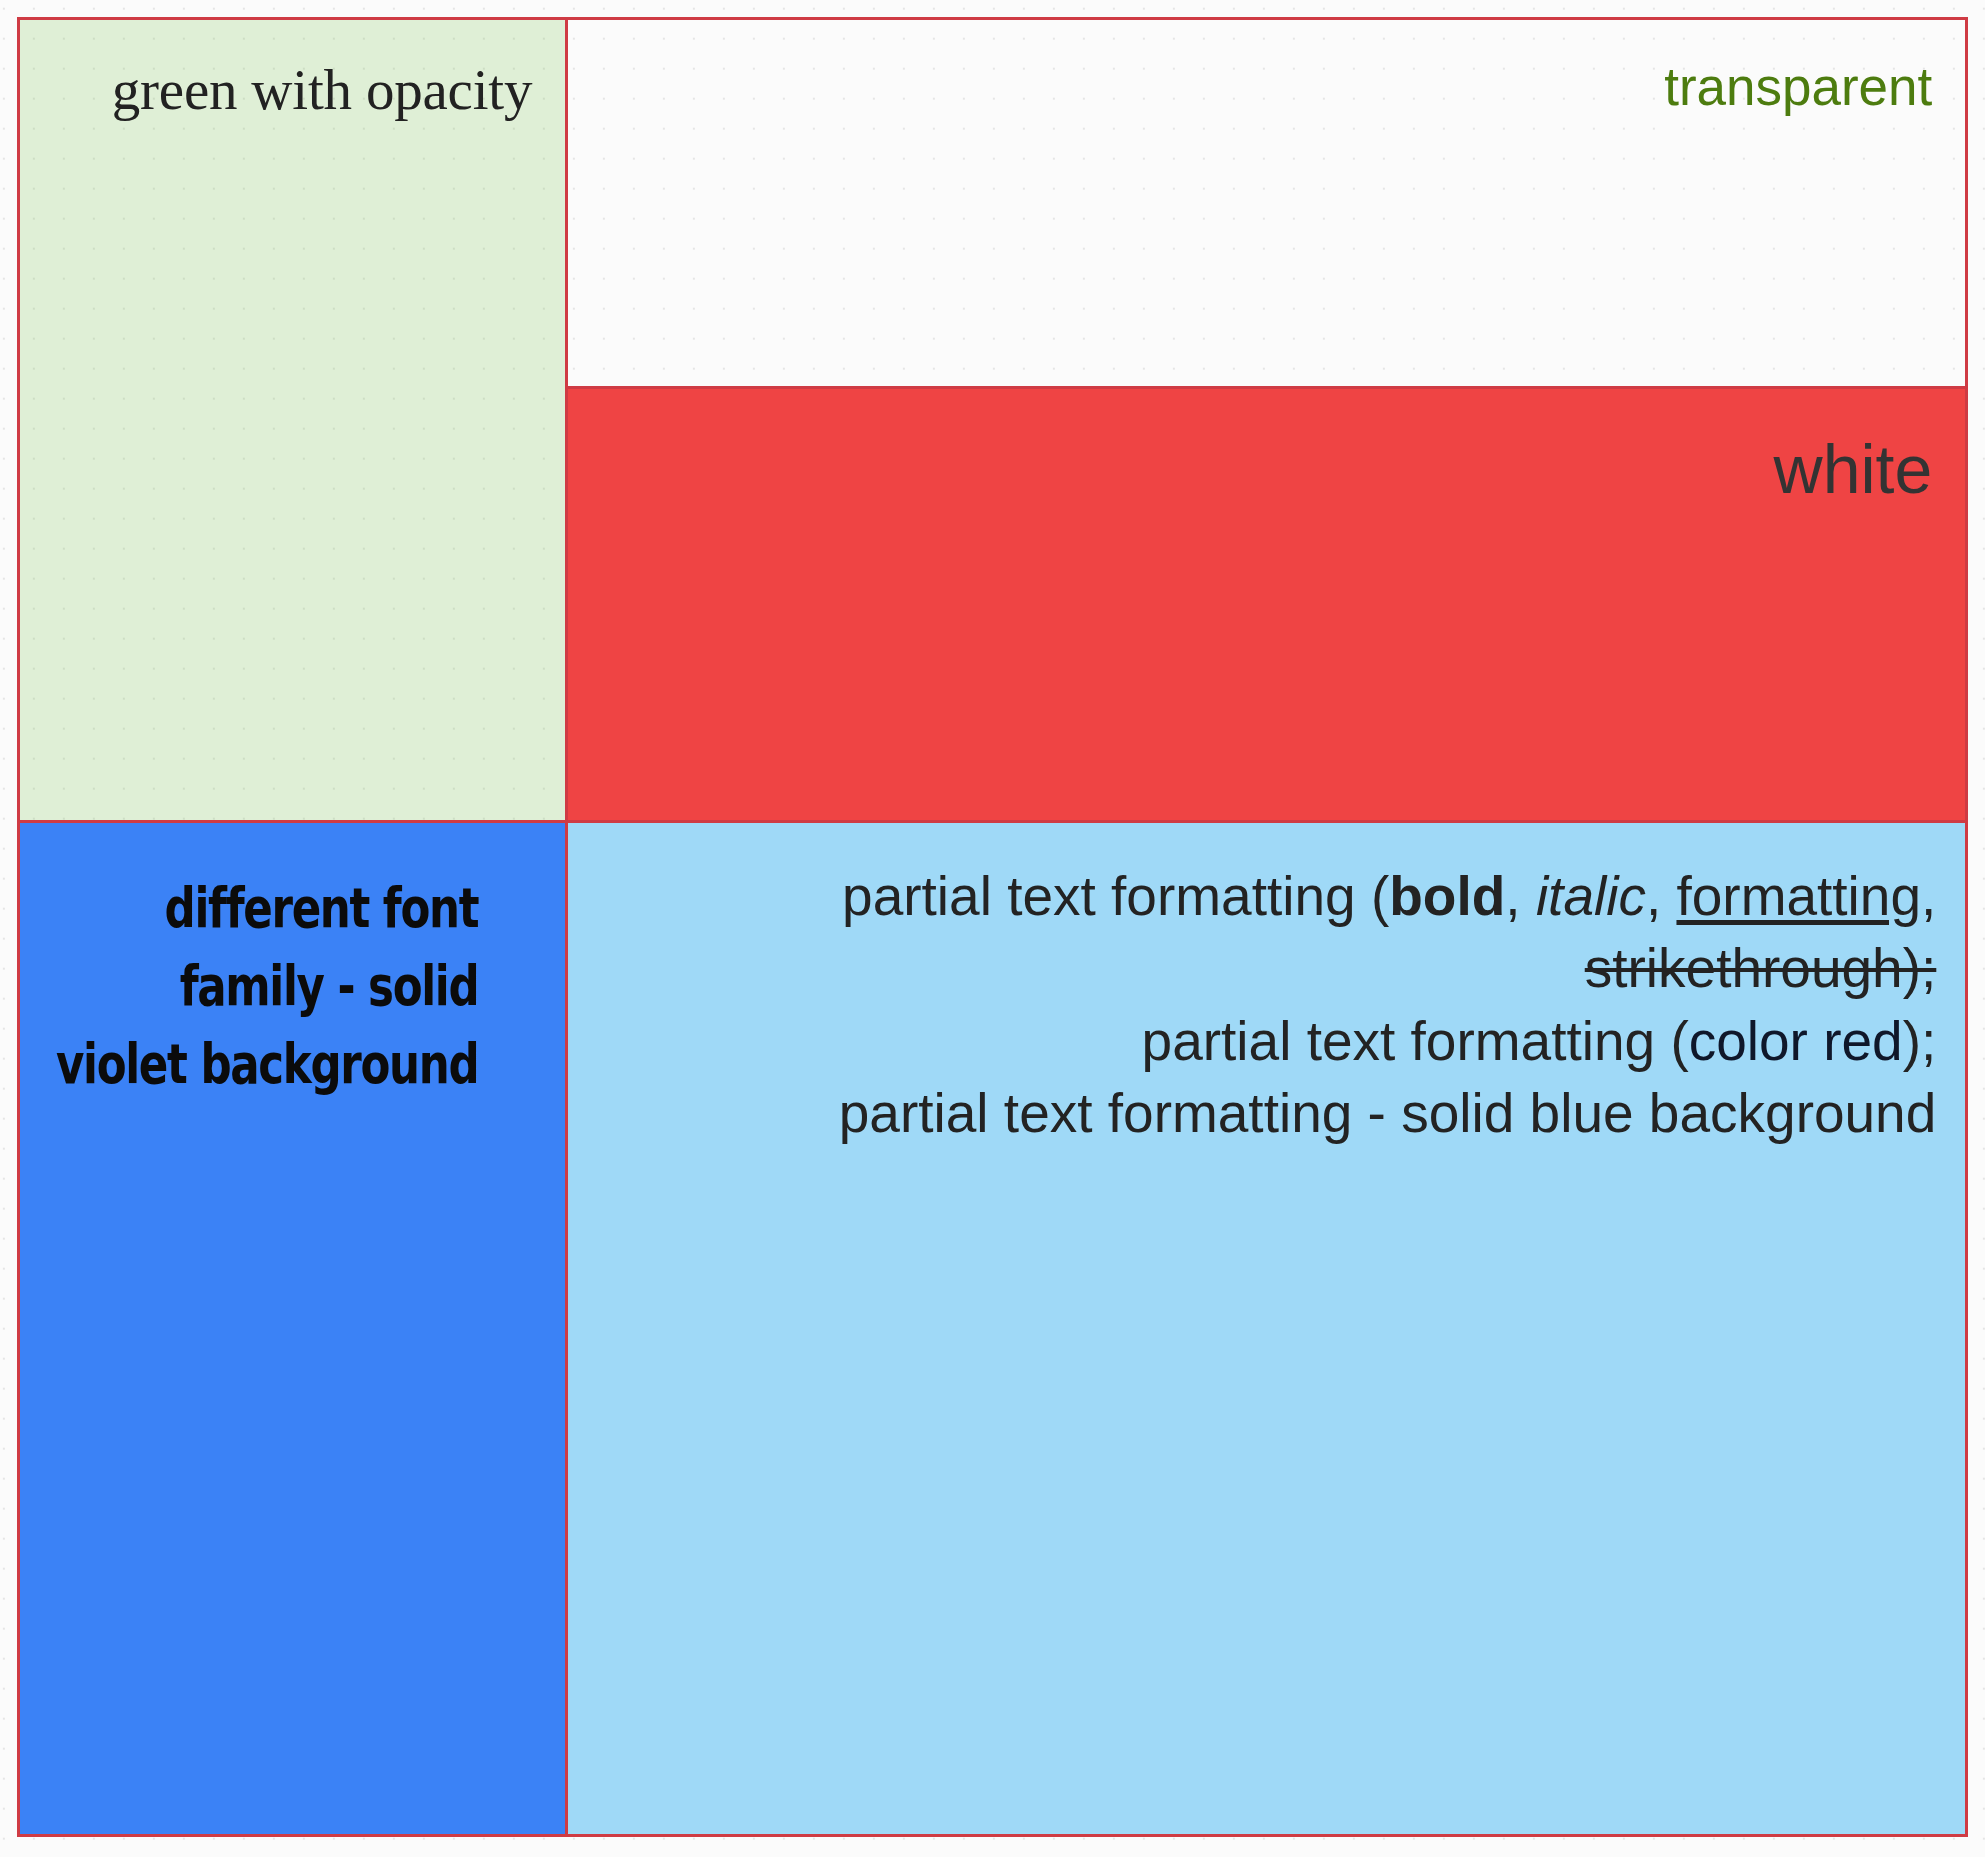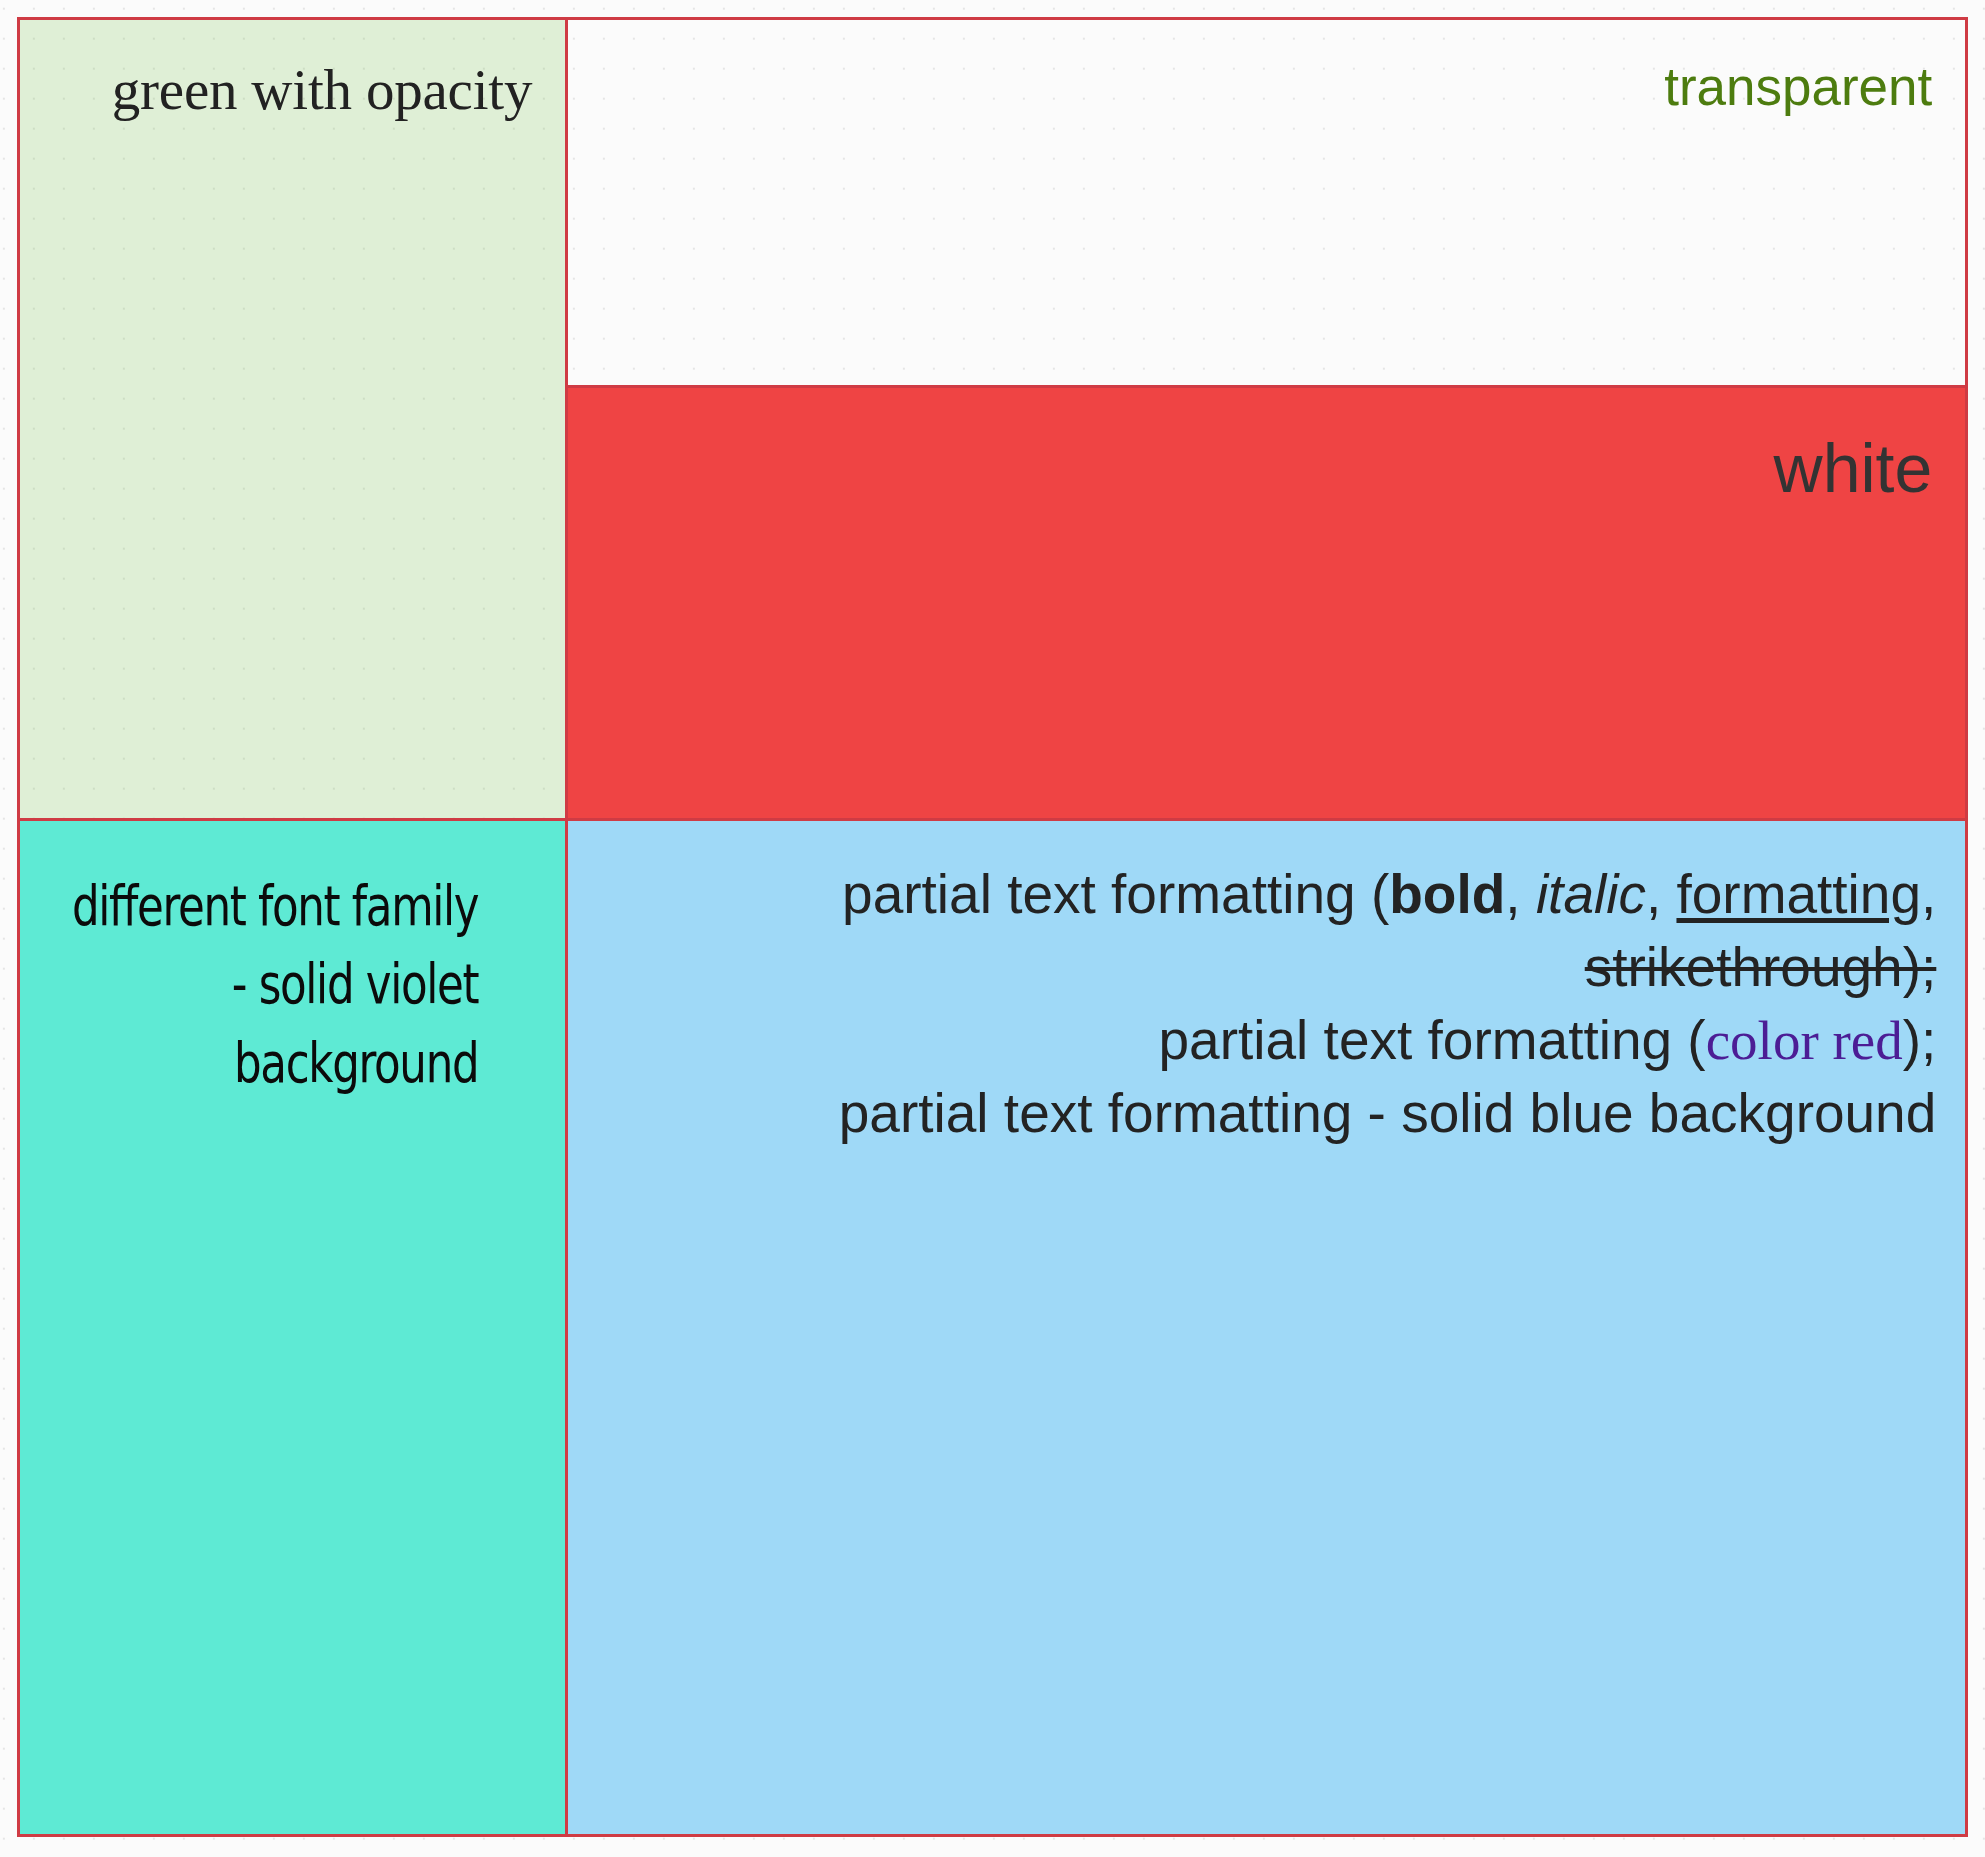--- a/index.html
+++ b/index.html
@@ -85,24 +85,24 @@
     background-color: #ef4444;
     padding: 40px 33px 29px 37px !important;
     font-family: "Liberation Sans", sans-serif;
     font-size: 68px;
     line-height: 1.2;
     color: #333333;
   }
 
   
   .cell-violet {
-    background-color: #5eead4;
+    background-color: #3b82f6;
     padding: 46px 29px 29px 35px !important;
     font-family: "DejaVu Sans", sans-serif;
-    font-weight: normal;
+    font-weight: bold;
     font-size: 55px;
     line-height: 1.42;
     color: #0b0b0b;
     letter-spacing: -1.5px;
     transform-origin: left top;
   }
   .violet-text {
     display: block;
     font-stretch: condensed;
     transform: scaleX(0.88);
@@ -116,21 +116,21 @@
     font-family: "Liberation Sans", sans-serif;
     font-size: 55px;
     line-height: 1.32;
     color: #232323;
   }
   .blue-para { display: block; }
   .b-bold   { font-weight: bold; }
   .b-italic { font-style: italic; margin-top: 8px; }
   .b-underline { text-decoration: underline; text-underline-offset: 4.8px; }
   .b-strike { text-decoration: line-through; text-decoration-thickness: 3.8px; }
-  .b-red    { color: #4c1d95; font-family: Liberation Serif, serif; }
+  .b-red    { color: #0f172a; }
 </style>
 </head>
 <body>
 
 <div class="canvas">
 
   <div class="table-wrap">
     <table class="fmt-table">
       <colgroup>
         <col class="col-left">

